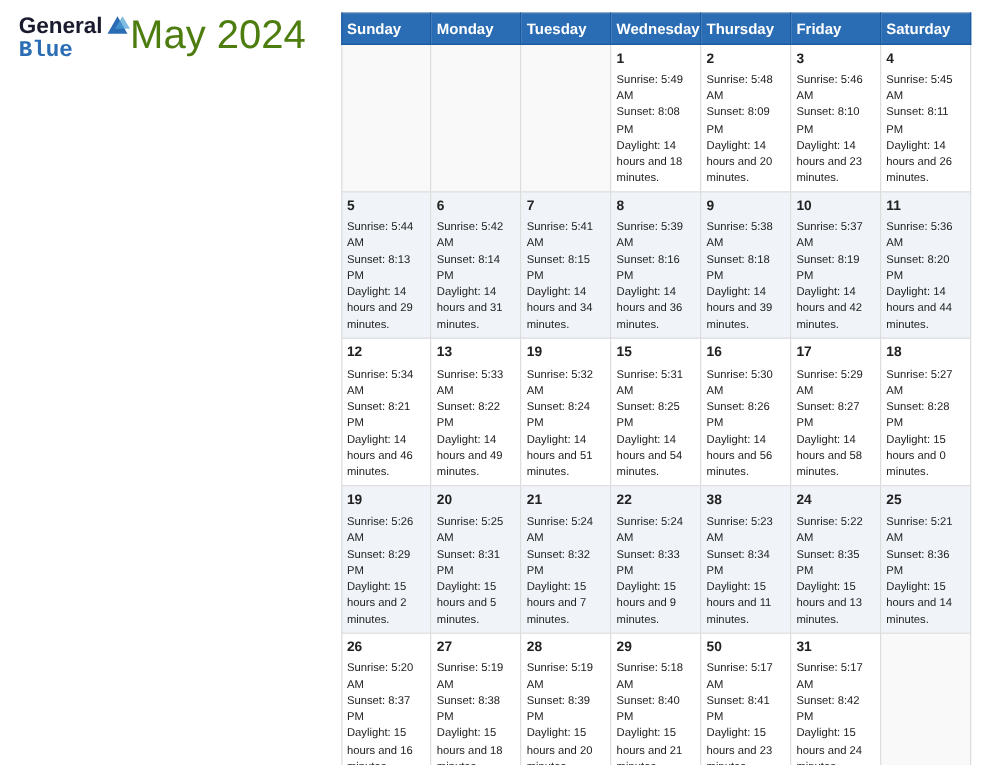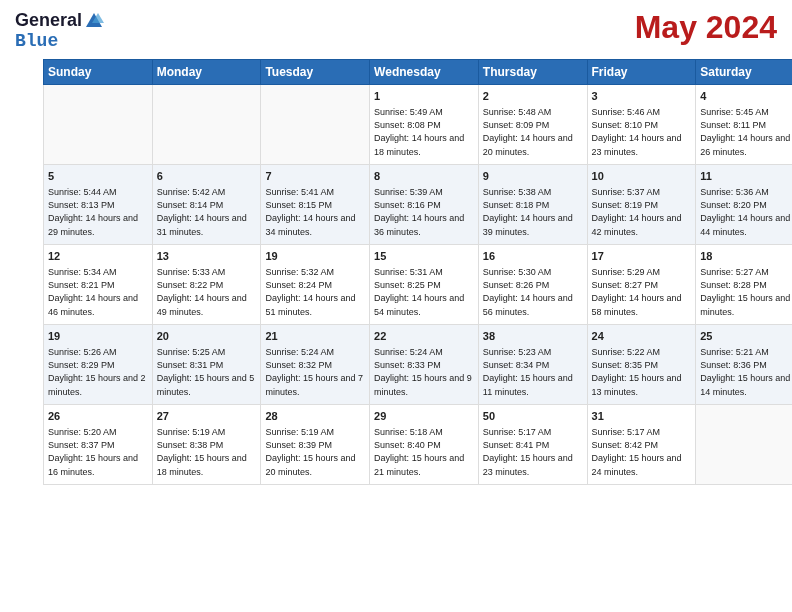--- a/index.html
+++ b/index.html
@@ -8,21 +8,21 @@
       background: #fff;
       width: 792px;
       height: 612px;
       overflow: hidden;
     }
     .page {
       width: 792px;
       height: 455px;
       padding: 10px 15px;
       display: flex;
-      flex-direction: column;
+      flex-direction: row;
     }
     .header {
       display: flex;
       justify-content: space-between;
       align-items: flex-start;
       margin-bottom: 8px;
     }
     .logo {
       display: flex;
       flex-direction: column;
@@ -46,22 +46,22 @@
     .logo-icon {
       width: 20px;
       height: 20px;
       margin-left: 2px;
     }
     .title-section {
       text-align: right;
     }
     .month-title {
       font-size: 32px;
-      font-weight: bold;
-      color: #b91c1c;
+      font-weight: normal;
+      color: #4d7c0f;
       line-height: 1.1;
     }
     .location {
       font-size: 14px;
       color: #333;
     }
     .calendar {
       flex: 1;
       border-collapse: collapse;
       width: 100%;

